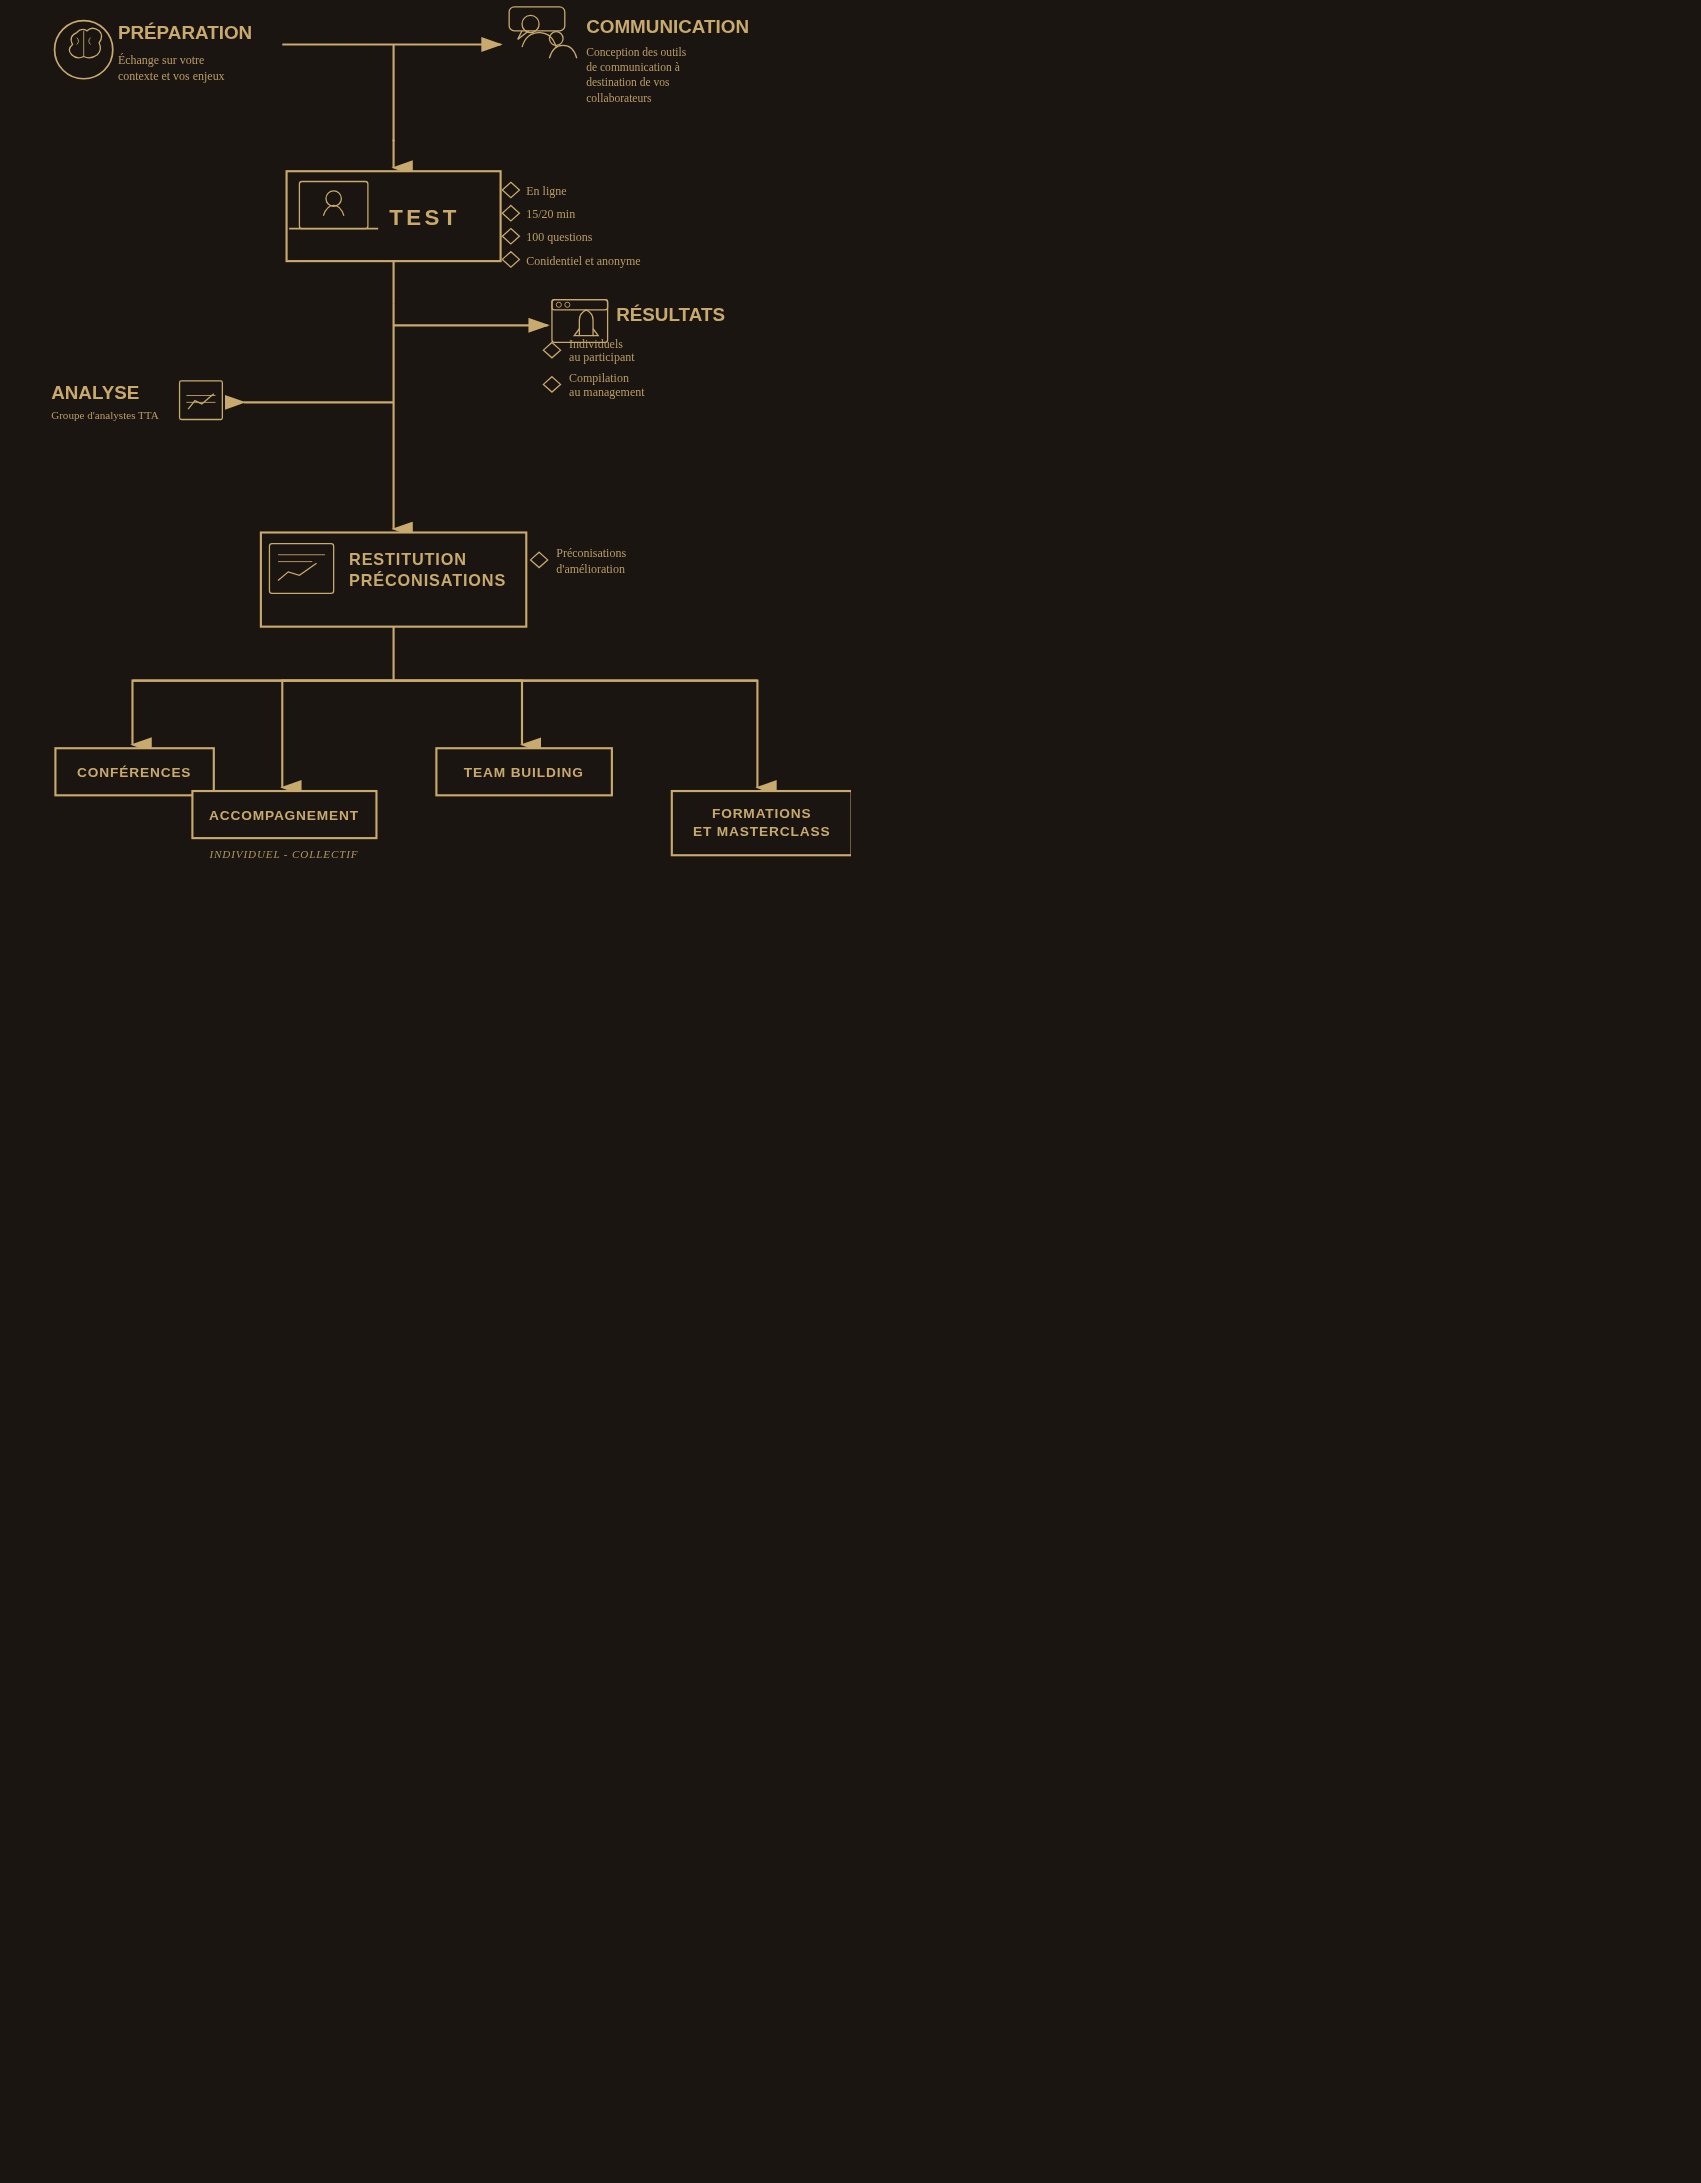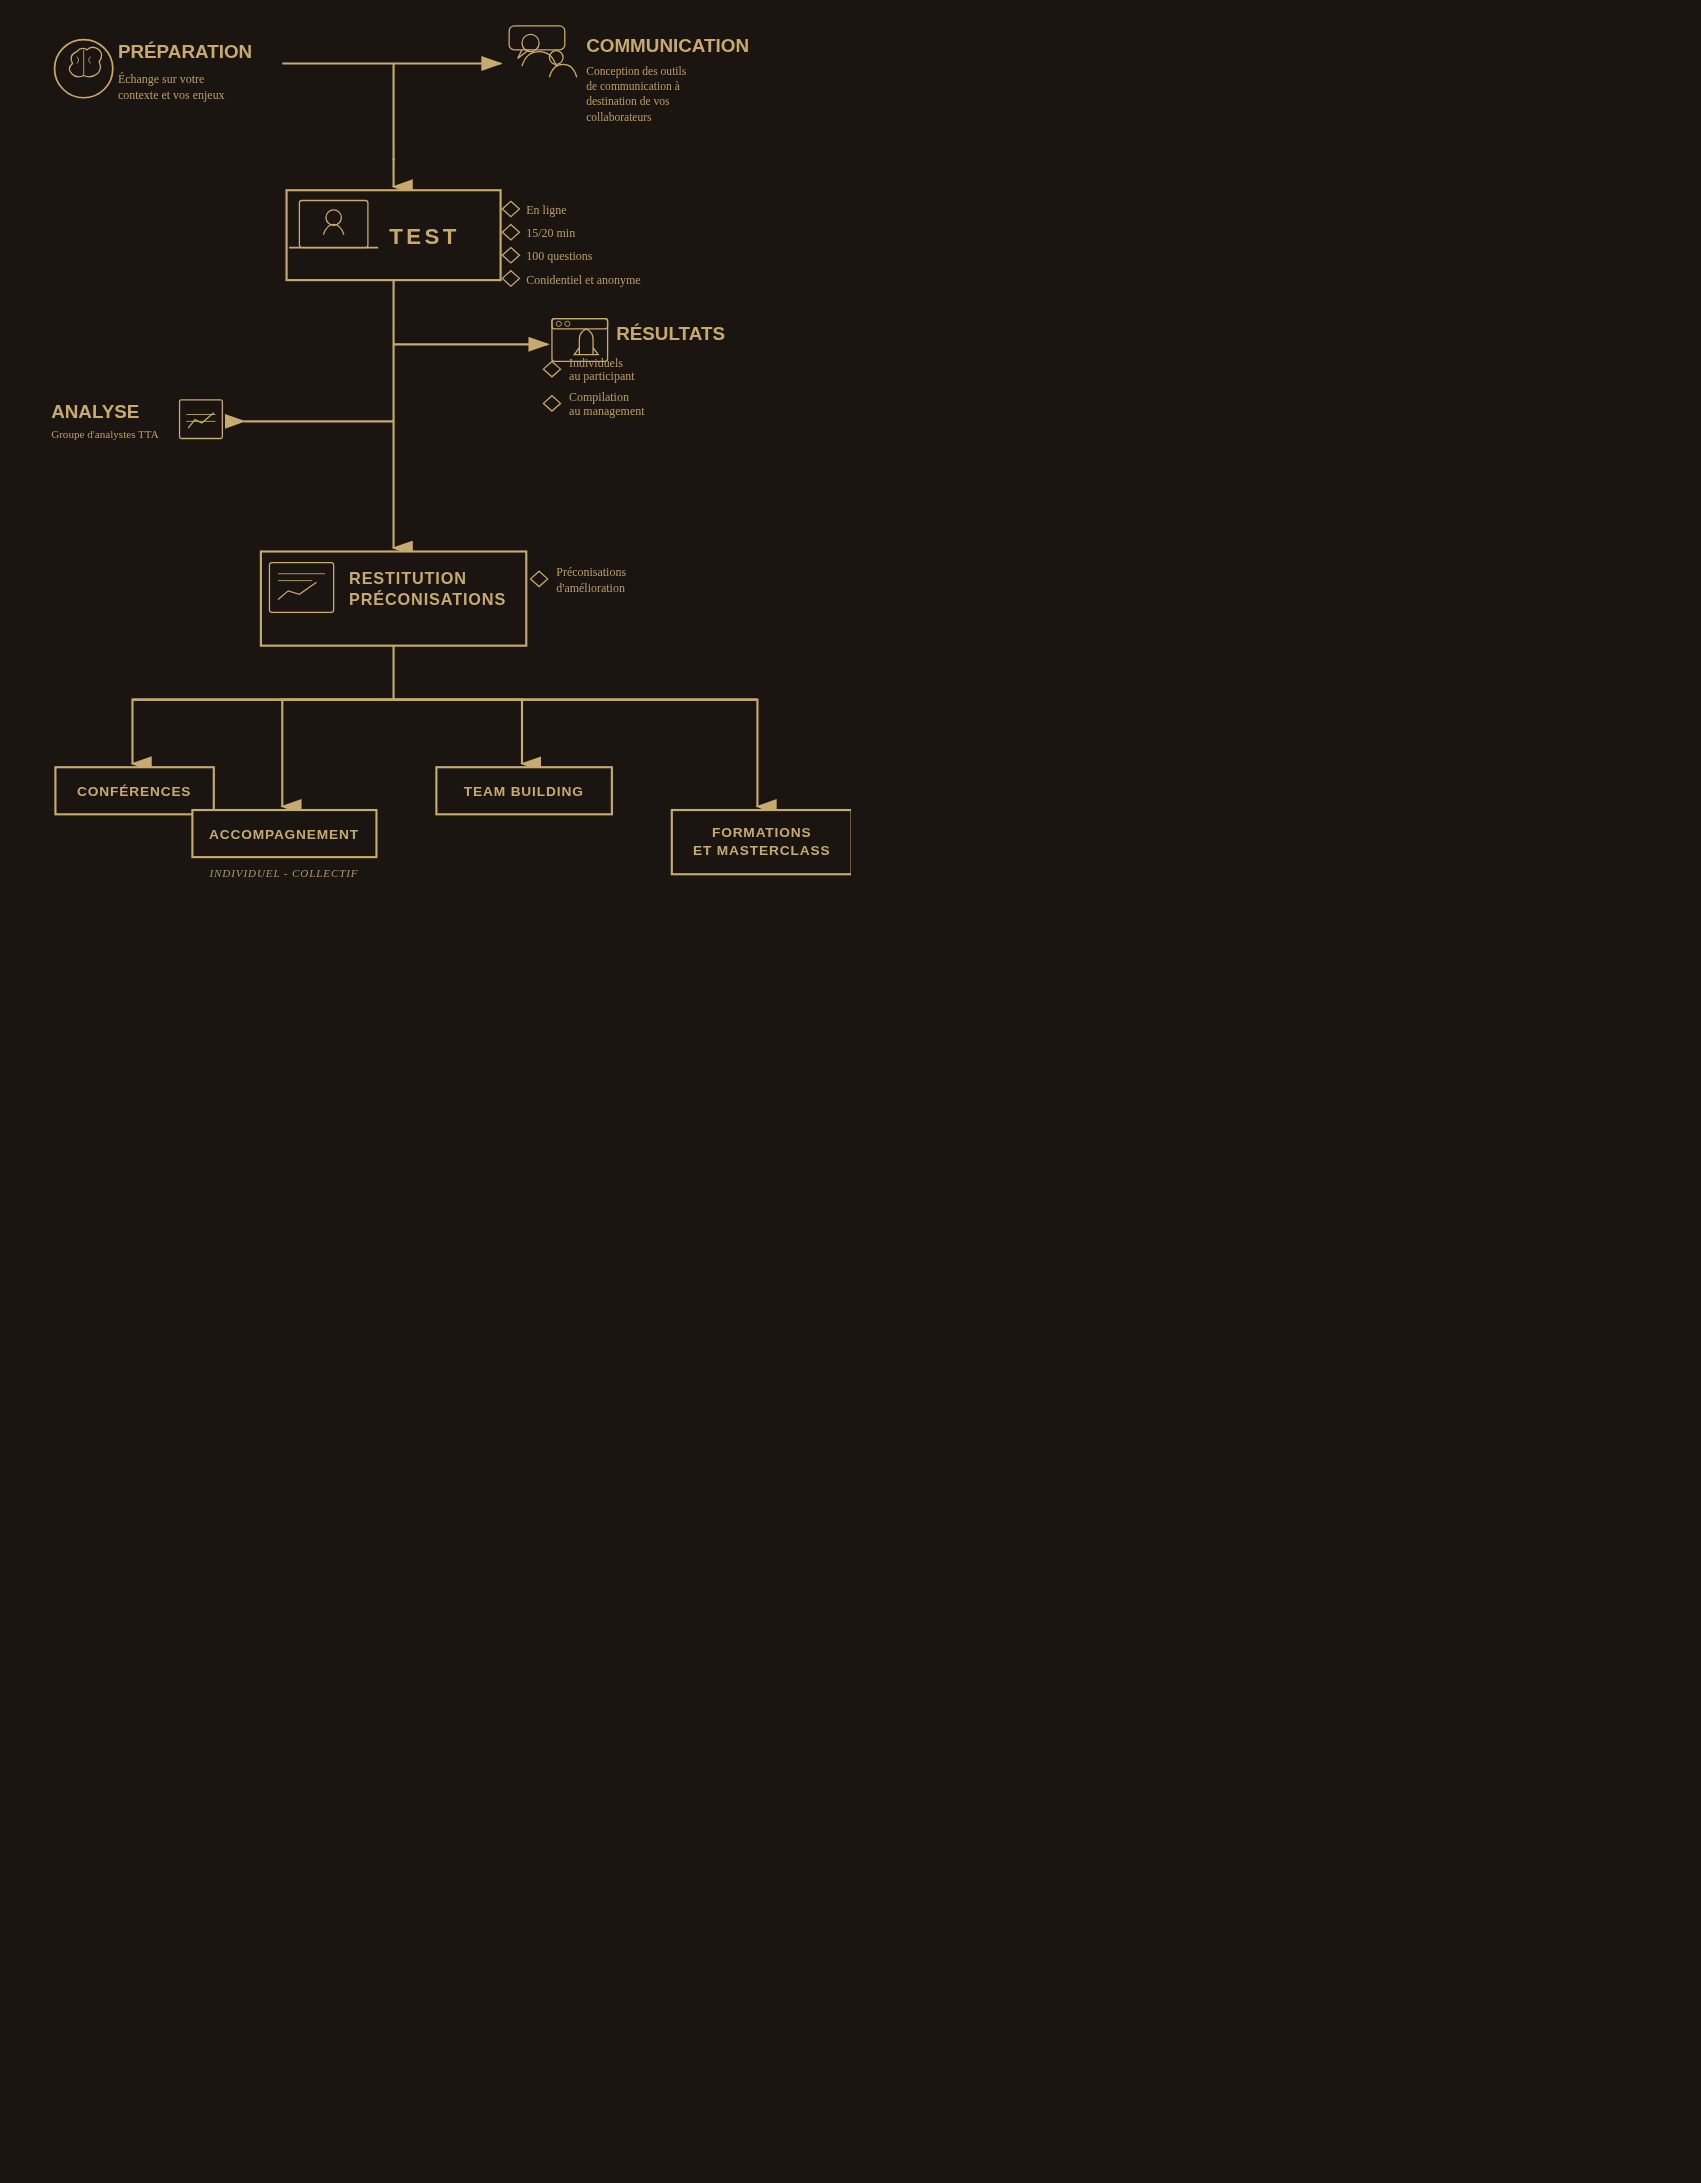--- a/index.html
+++ b/index.html
@@ -8,21 +8,21 @@
       color: #c8a96e;
       font-family: 'Georgia', serif;
       width: 851px;
       min-height: 1092px;
       position: relative;
       overflow-x: hidden;
     }
 
     
     .main-wrapper {
-      padding: 19px 34px;
+      padding: 0 34px;
       position: relative;
     }
   </style>
 </head>
 <body>
 
 <div class="main-wrapper">
 
   <svg width="851" height="1053" viewBox="0 0 994 1230" xmlns="http://www.w3.org/2000/svg" style="display:block; margin: 0 auto;">
 

